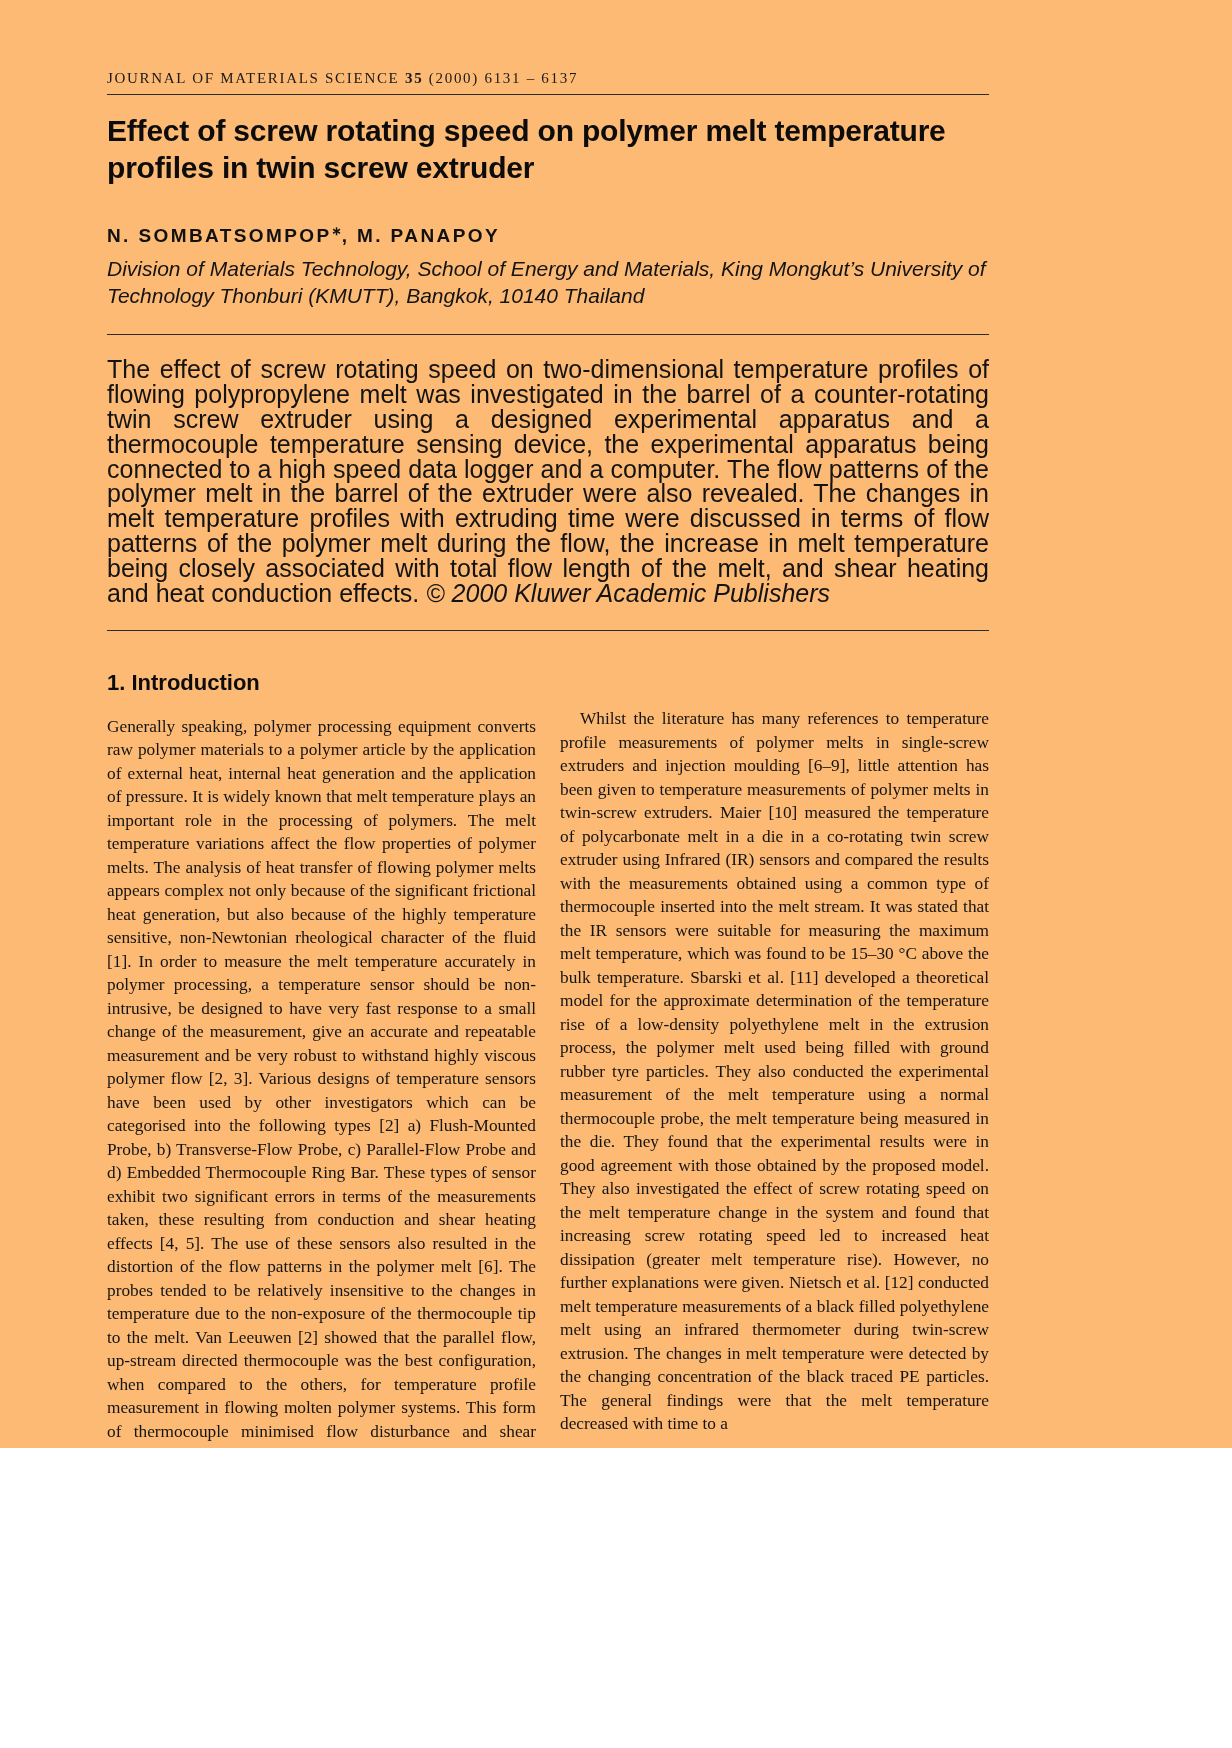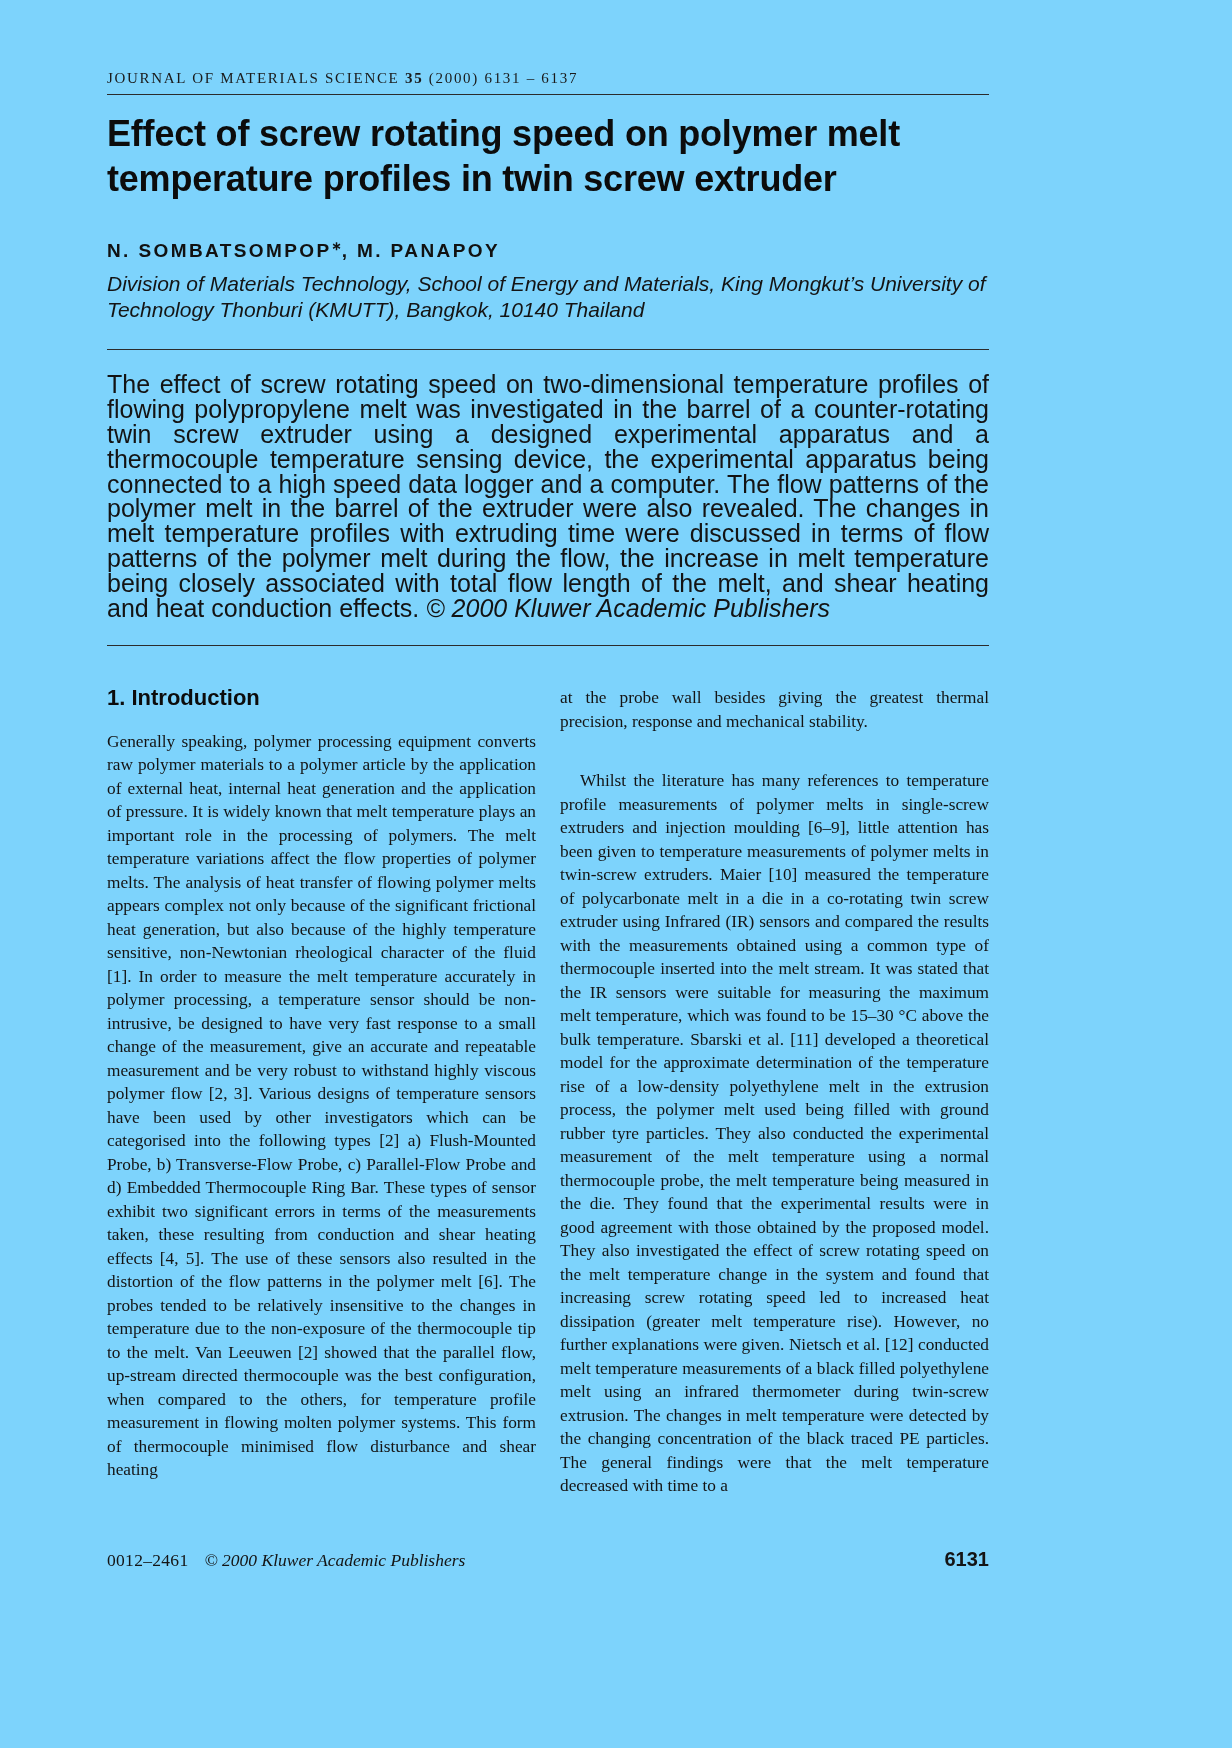--- a/index.html
+++ b/index.html
@@ -1,21 +1,21 @@
 <!DOCTYPE html>
 <html><head>
 <meta charset="utf-8">
 <style>
   * { margin:0; padding:0; box-sizing:border-box; }
   html, body { background:#ffffff; }
   .page {
     position:relative;
     width:1232px;
-    height:1748px;
-    background:#7dd3fc;
+    height:1448px;
+    background:#fdba74;
     color:#141414;
     font-family:"Liberation Serif", serif;
     overflow:hidden;
   }
   .content { padding:70px 243px 0 107px; }
 
   .journal-line {
     font-size:15px;
     letter-spacing:1.7px;
     color:#1a1a1a;
@@ -28,21 +28,21 @@
     border-top:1.6px solid #2b2b2b;
     height:0;
   }
   .rule-header { margin-top:7px; }
   .rule-abstract-top { margin-top:25px; }
   .rule-abstract-bottom { margin-top:25px; }
 
   .title {
     font-family:"Liberation Sans", sans-serif;
     font-weight:bold;
-    font-size:36px;
+    font-size:30px;
     line-height:1.24;
     letter-spacing:-0.2px;
     margin-top:17px;
     color:#0c0c0c;
   }
 
   .authors {
     font-family:"Liberation Sans", sans-serif;
     font-size:19px;
     letter-spacing:2.4px;
@@ -159,21 +159,20 @@
     </p>
 
     <hr class="rule rule-abstract-bottom">
 
     <div class="columns">
       <div class="col">
         <h2 class="section-heading">1. Introduction</h2>
         <p class="para">Generally speaking, polymer processing equipment converts raw polymer materials to a polymer article by the application of external heat, internal heat generation and the application of pressure. It is widely known that melt temperature plays an important role in the processing of polymers. The melt temperature variations affect the flow properties of polymer melts. The analysis of heat transfer of flowing polymer melts appears complex not only because of the significant frictional heat generation, but also because of the highly temperature sensitive, non-Newtonian rheological character of the fluid [1]. In order to measure the melt temperature accurately in polymer processing, a temperature sensor should be non-intrusive, be designed to have very fast response to a small change of the measurement, give an accurate and repeatable measurement and be very robust to withstand highly viscous polymer flow [2, 3]. Various designs of temperature sensors have been used by other investigators which can be categorised into the following types [2] a) Flush-Mounted Probe, b) Transverse-Flow Probe, c) Parallel-Flow Probe and d) Embedded Thermocouple Ring Bar. These types of sensor exhibit two significant errors in terms of the measurements taken, these resulting from conduction and shear heating effects [4, 5]. The use of these sensors also resulted in the distortion of the flow patterns in the polymer melt [6]. The probes tended to be relatively insensitive to the changes in temperature due to the non-exposure of the thermocouple tip to the melt. Van Leeuwen [2] showed that the parallel flow, up-stream directed thermocouple was the best configuration, when compared to the others, for temperature profile measurement in flowing molten polymer systems. This form of thermocouple minimised flow disturbance and shear heating</p>
       </div>
       <div class="col">
-        <p class="para para-cont">at the probe wall besides giving the greatest thermal precision, response and mechanical stability.</p>
         <p class="para para-indent">Whilst the literature has many references to temperature profile measurements of polymer melts in single-screw extruders and injection moulding [6–9], little attention has been given to temperature measurements of polymer melts in twin-screw extruders. Maier [10] measured the temperature of polycarbonate melt in a die in a co-rotating twin screw extruder using Infrared (IR) sensors and compared the results with the measurements obtained using a common type of thermocouple inserted into the melt stream. It was stated that the IR sensors were suitable for measuring the maximum melt temperature, which was found to be 15–30 °C above the bulk temperature. Sbarski et al. [11] developed a theoretical model for the approximate determination of the temperature rise of a low-density polyethylene melt in the extrusion process, the polymer melt used being filled with ground rubber tyre particles. They also conducted the experimental measurement of the melt temperature using a normal thermocouple probe, the melt temperature being measured in the die. They found that the experimental results were in good agreement with those obtained by the proposed model. They also investigated the effect of screw rotating speed on the melt temperature change in the system and found that increasing screw rotating speed led to increased heat dissipation (greater melt temperature rise). However, no further explanations were given. Nietsch et al. [12] conducted melt temperature measurements of a black filled polyethylene melt using an infrared thermometer during twin-screw extrusion. The changes in melt temperature were detected by the changing concentration of the black traced PE particles. The general findings were that the melt temperature decreased with time to a</p>
       </div>
     </div>
 
   </div>
 
 
   <div class="footer">
     <span>
       <span class="issn">0012–2461</span><span class="copyright">© 2000 Kluwer Academic Publishers</span>

